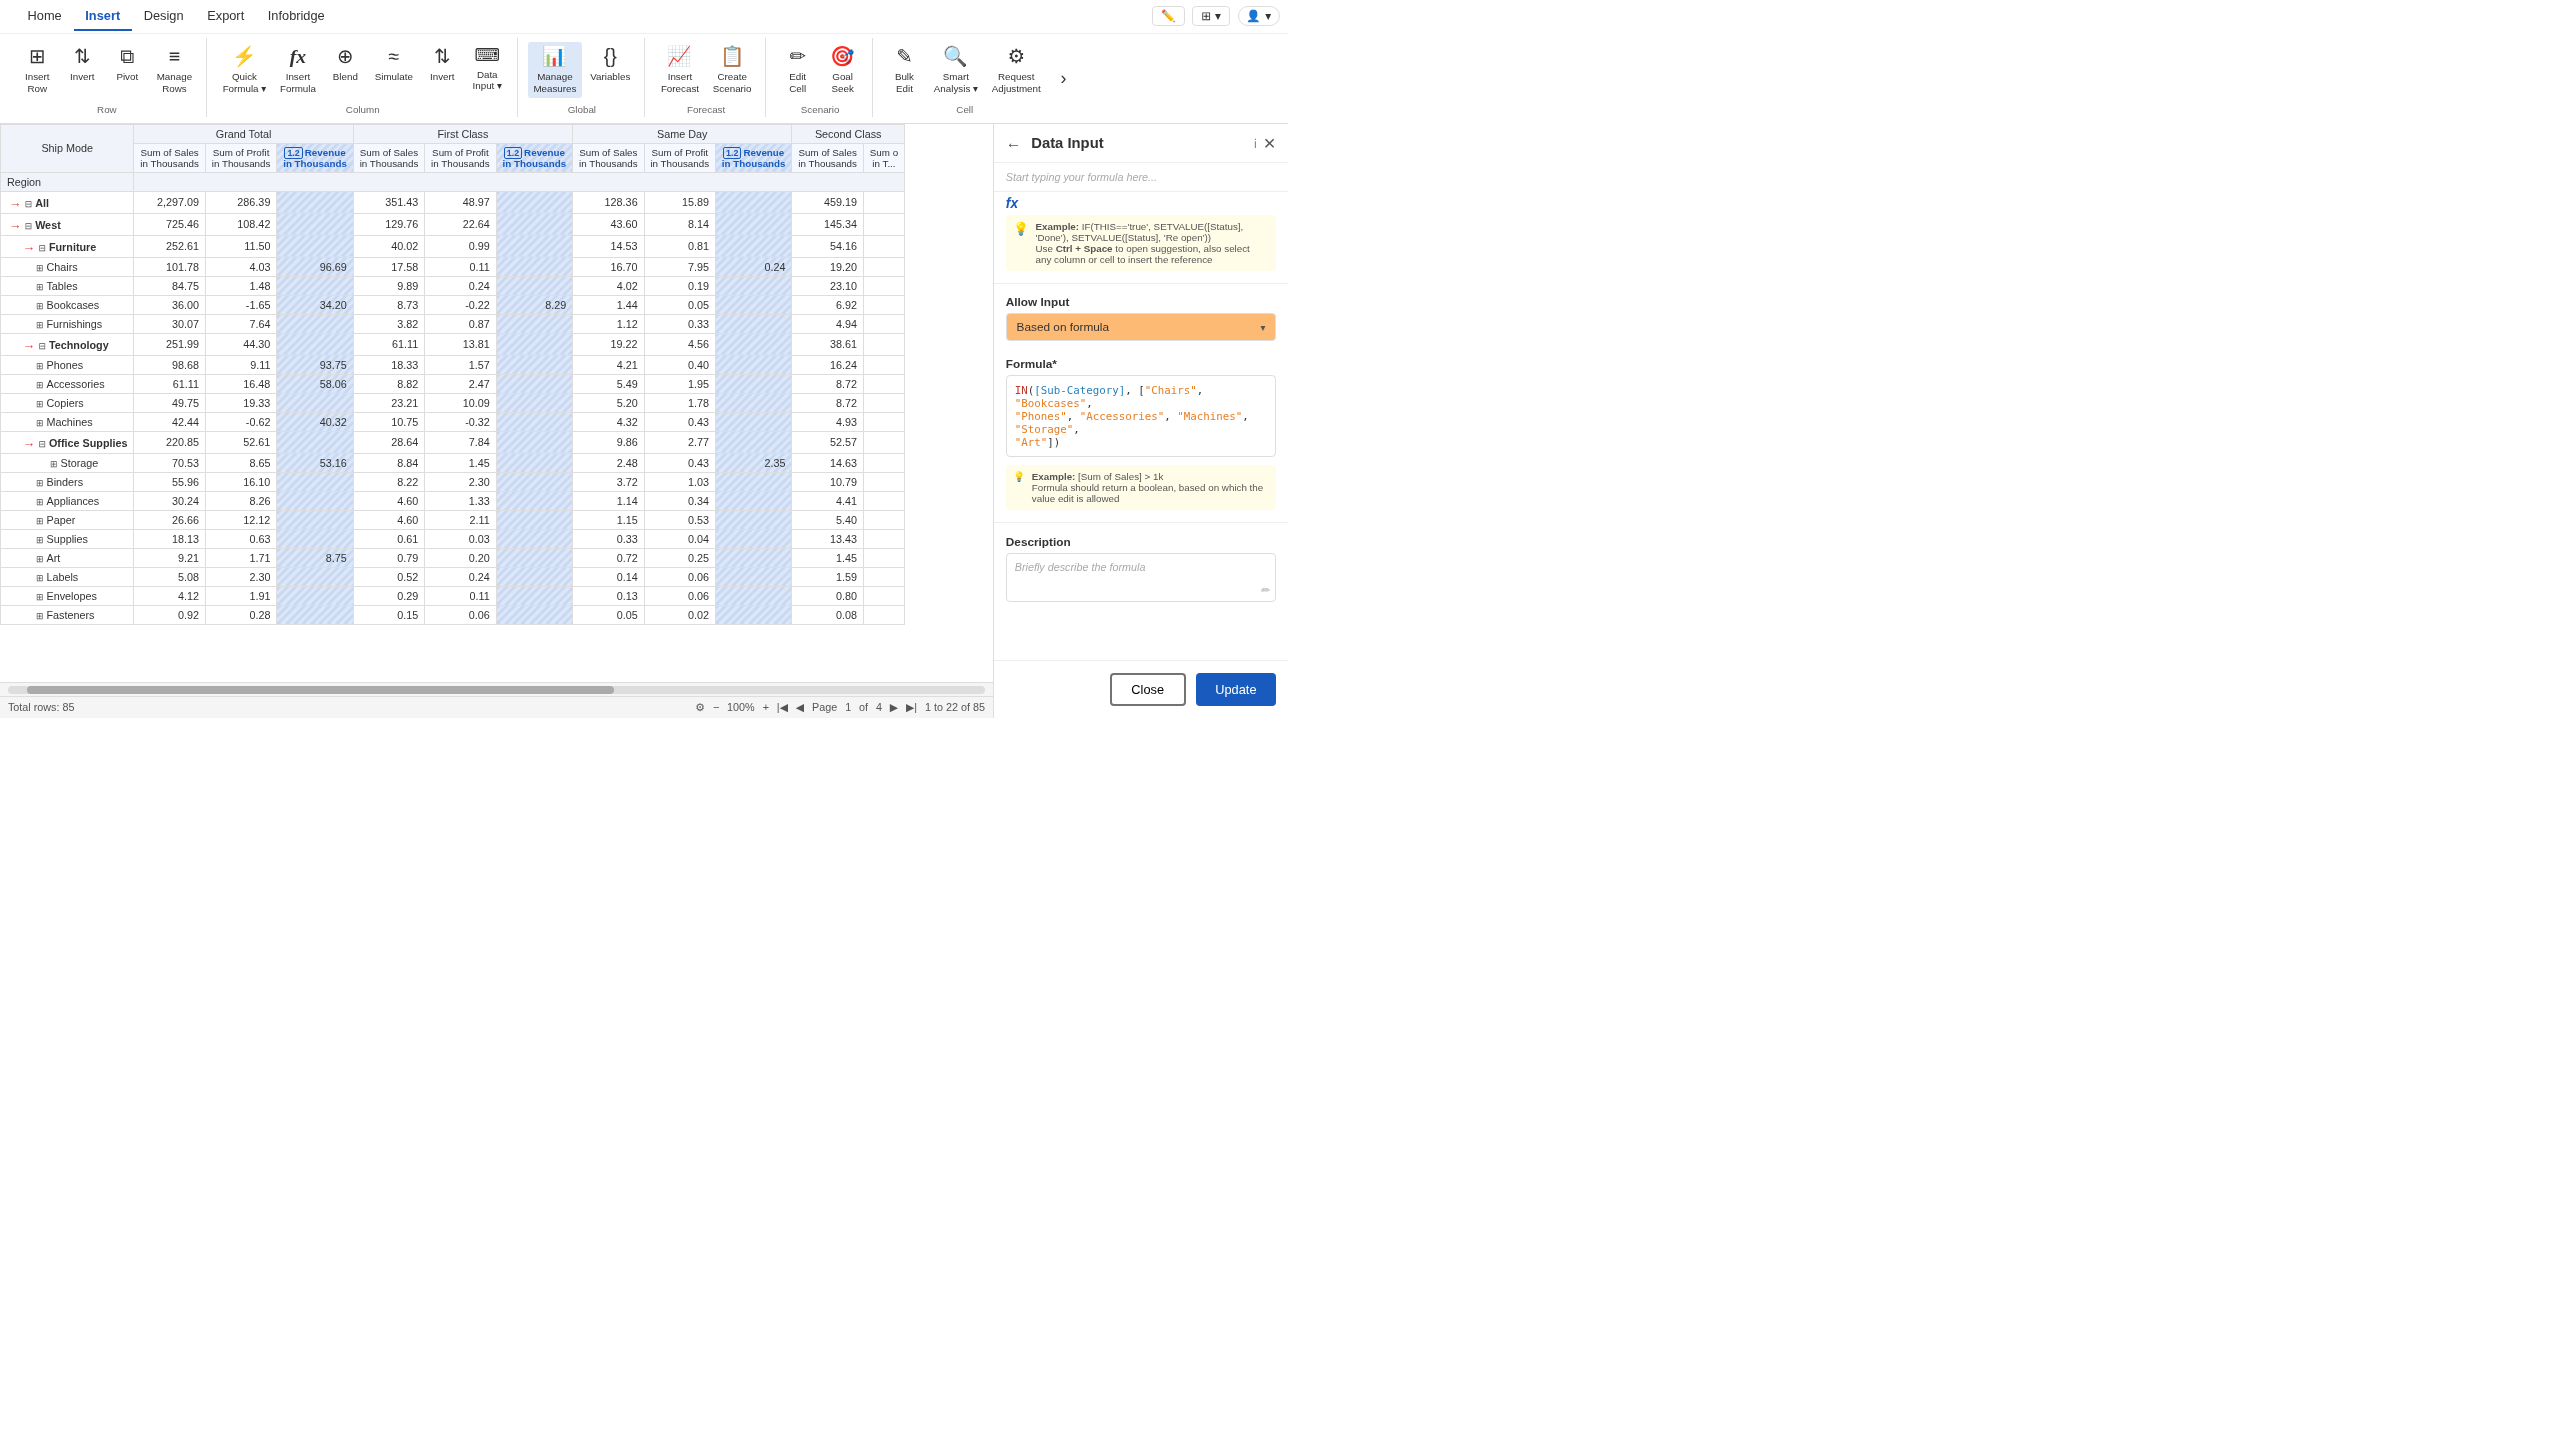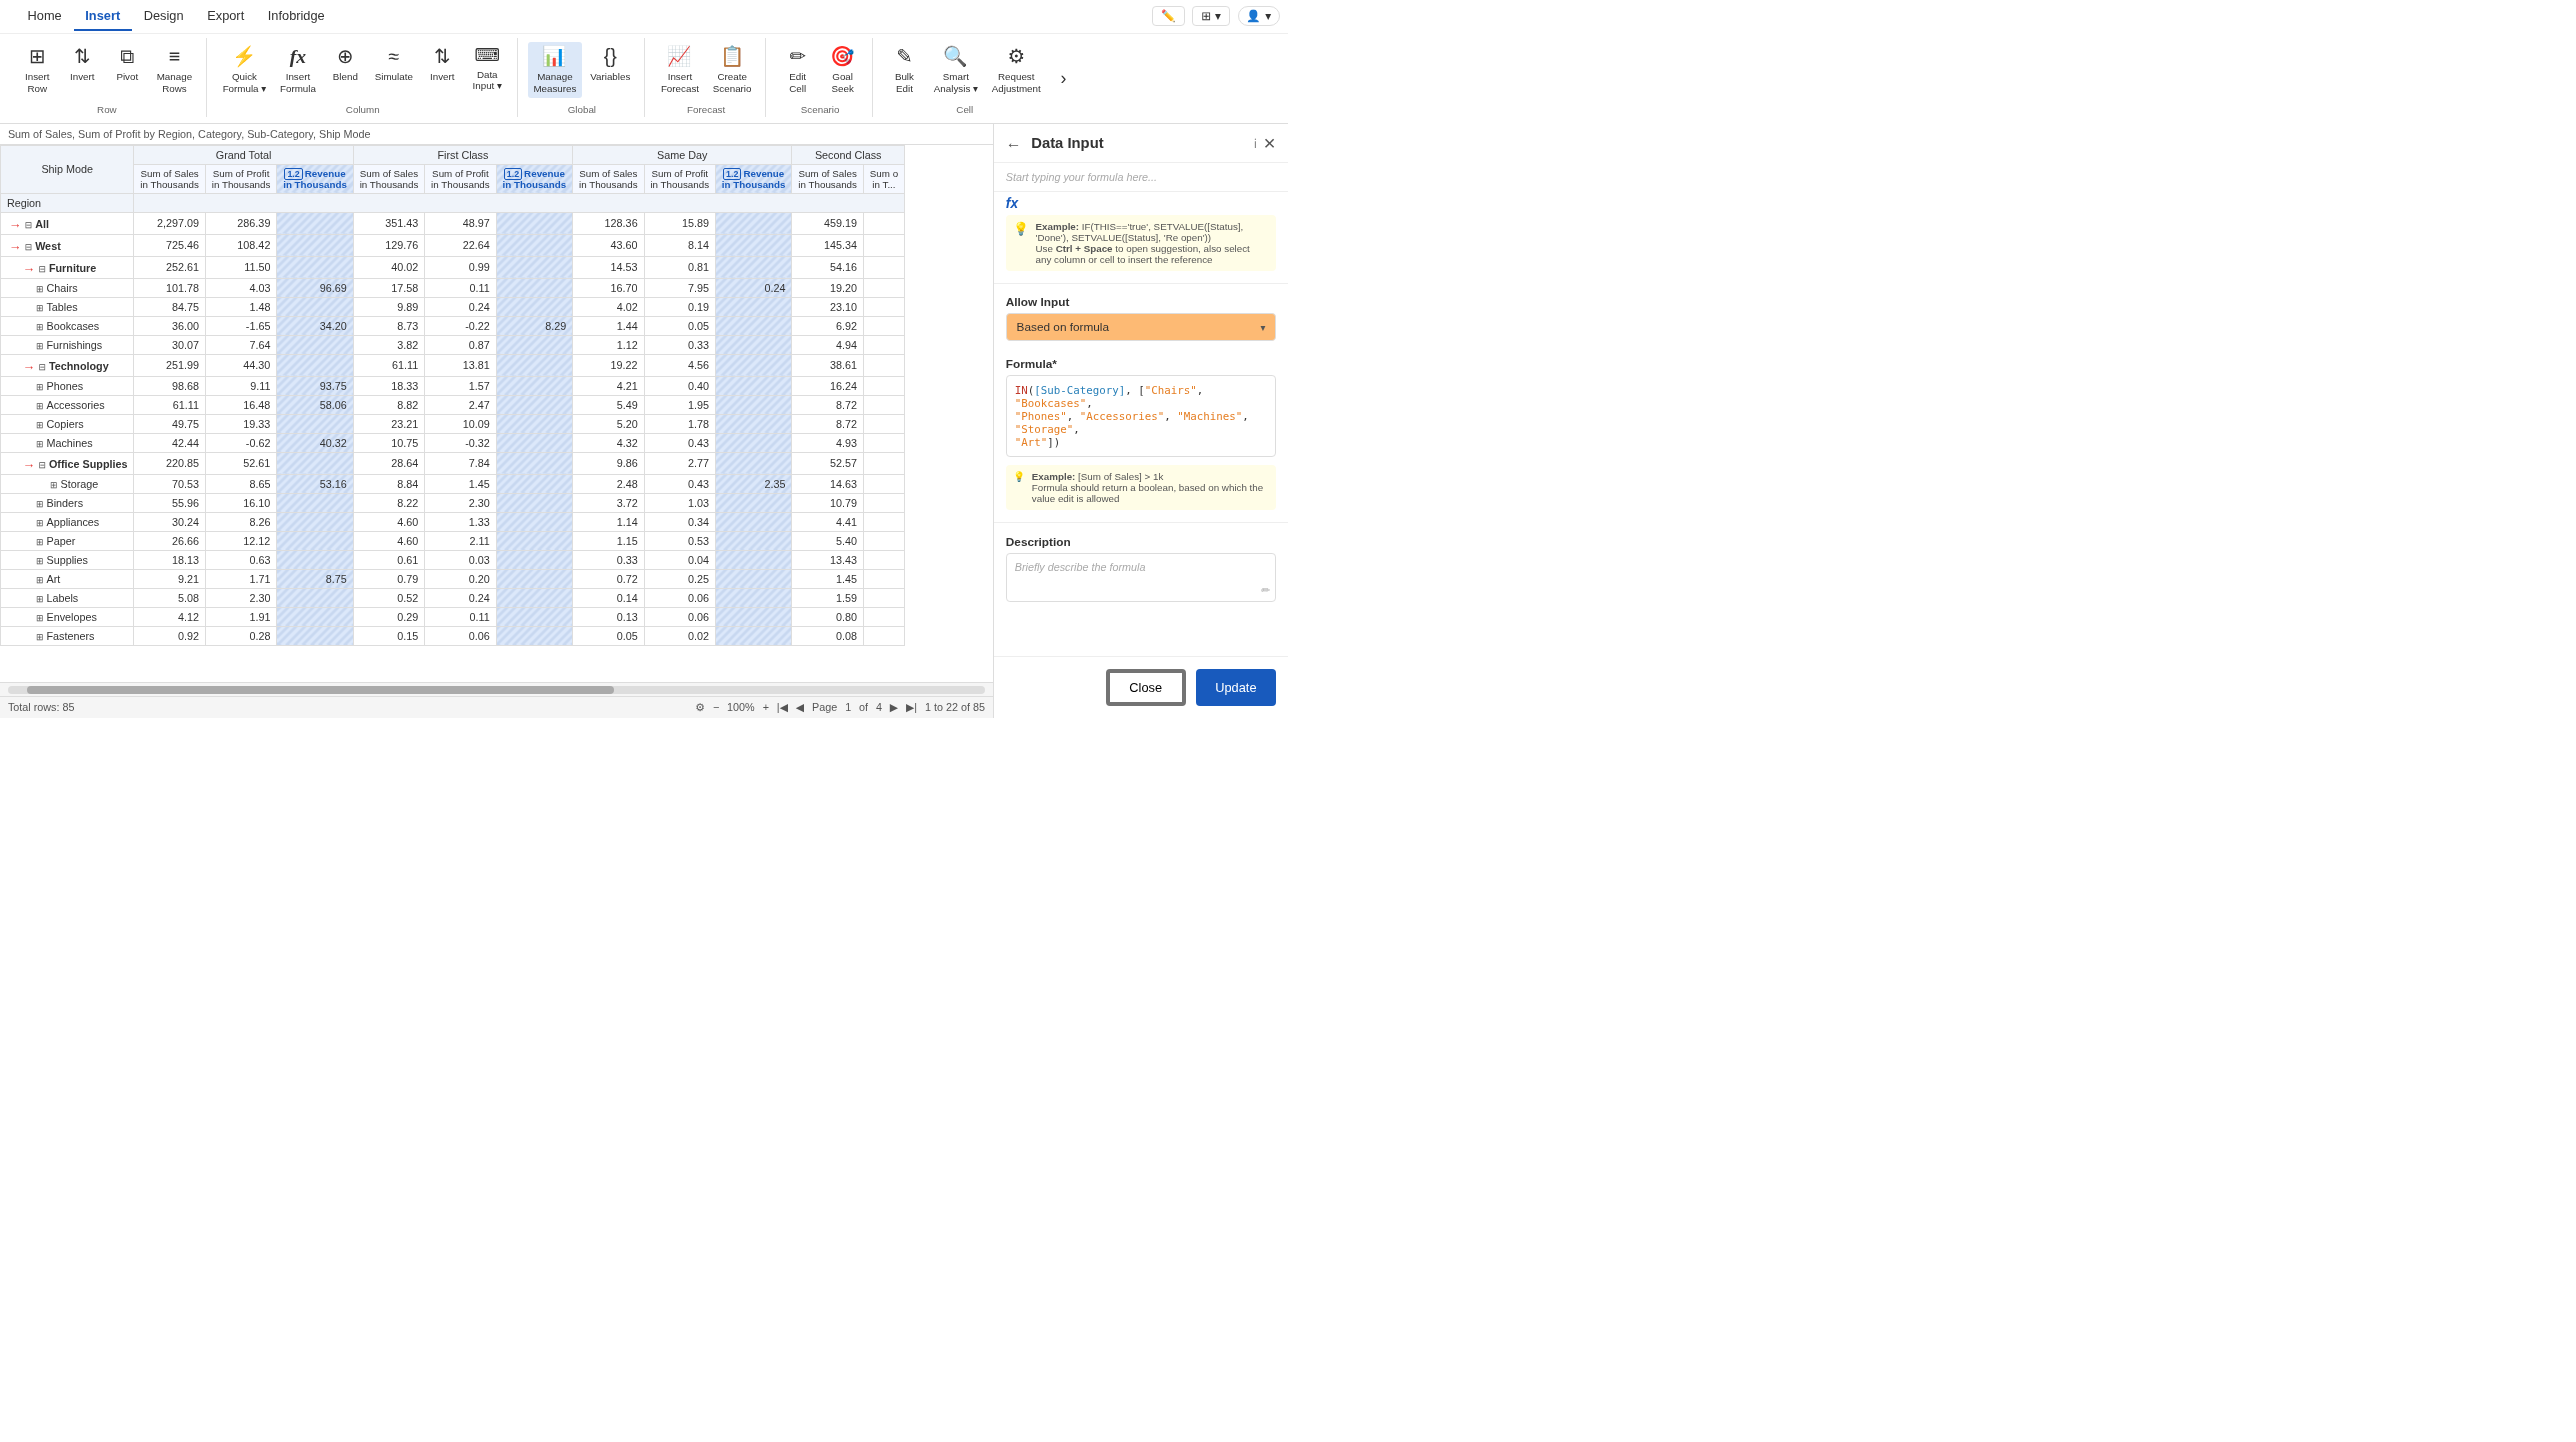--- a/index.html
+++ b/index.html
@@ -57,21 +57,21 @@
     .panel-select .select-text { flex: 1; }
     .panel-select .chevron { color: #555; font-size: 9.8px; }
     .formula-box { border: 1px solid #ddd; border-radius: 3.9px; padding: 7.9px; font-size: 10.8px; font-family: monospace; min-height: 79px; }
     .formula-keyword { color: #c0392b; }
     .formula-string { color: #e67e22; }
     .formula-field { color: #2980b9; }
     .panel-example2 { background: #fffde7; border-radius: 3.9px; margin: 0 11.8px 7.9px; padding: 5.9px 7.9px; font-size: 9.8px; color: #555; display: flex; gap: 5.9px; }
     .desc-box { border: 1px solid #ddd; border-radius: 3.9px; padding: 7.9px; font-size: 10.8px; min-height: 49px; color: #aaa; font-style: italic; position: relative; }
     .desc-edit-icon { position: absolute; bottom: 3.9px; right: 5.9px; color: #aaa; font-size: 10.8px; }
     .panel-footer { margin-top: auto; display: flex; justify-content: flex-end; gap: 9.8px; padding: 11.8px; border-top: 1px solid #eee; }
-    .btn-close { padding: 6.9px 19.7px; border: 4px solid #737373; border-radius: 3.9px; background: #fff; cursor: pointer; font-size: 12.8px; }
+    .btn-close { padding: 6.9px 19.7px; border: 2px solid #737373; border-radius: 3.9px; background: #fff; cursor: pointer; font-size: 12.8px; }
     .btn-update { padding: 6.9px 19.7px; border: none; border-radius: 3.9px; background: #185abd; color: #fff; cursor: pointer; font-size: 12.8px; font-weight: 500; }
 
     
     .top-bar { display: flex; justify-content: space-between; align-items: center; padding: 2px 7.9px; border-bottom: 1px solid #eee; }
     .top-bar-icons { display: flex; gap: 7.9px; align-items: center; font-size: 12.8px; }
     .top-bar-user { display: flex; align-items: center; gap: 3.9px; border: 1px solid #ddd; border-radius: 15.7px; padding: 2px 7.9px; cursor: pointer; font-size: 11.8px; }
     .top-bar-layout { display: flex; align-items: center; border: 1px solid #ddd; border-radius: 3.9px; padding: 2px 7.9px; cursor: pointer; font-size: 11.8px; gap: 3.9px; }
 
     .section-separator { height: 1px; background: #eee; margin: 3.9px 0; }
   </style>
@@ -218,21 +218,20 @@
       <div class="ribbon-group-label">Cell</div>
     </div>
 
     <div class="ribbon-chevron">›</div>
   </div>
 </div>
 
 <div class="main-layout">
 
   <div class="table-area">
-    <div class="formula-bar">Sum of Sales, Sum of Profit by Region, Category, Sub-Category, Ship Mode</div>
     <div class="table-container">
       <table class="grid-table">
         <thead>
           <tr>
             <th rowspan="2" class="header-ship-mode text-left" style="min-width:128px;">Ship Mode</th>
             <th colspan="3" class="header-grand-total">Grand Total</th>
             <th colspan="3" class="header-grand-total">First Class</th>
             <th colspan="3" class="header-grand-total">Same Day</th>
             <th colspan="2" class="header-grand-total">Second Class</th>
           </tr>

